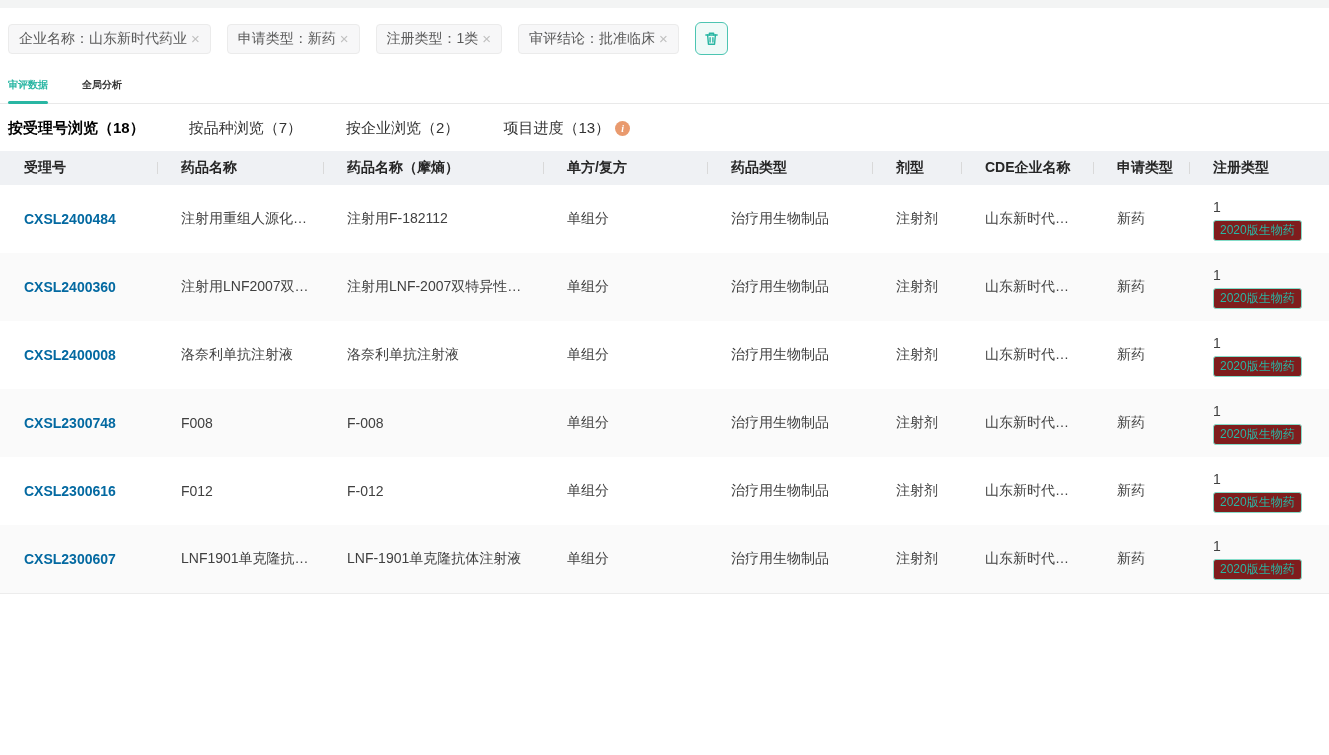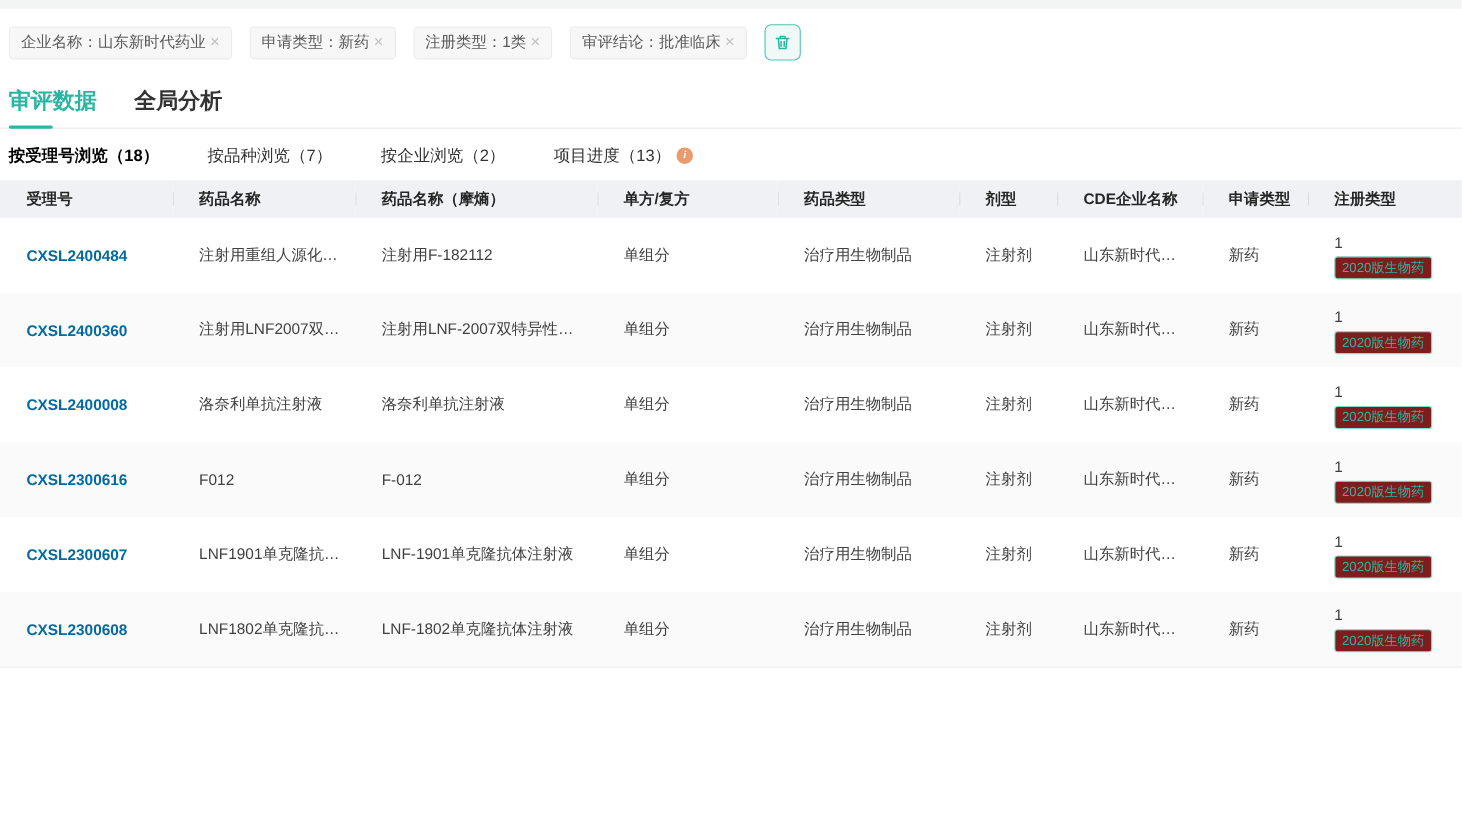--- a/index.html
+++ b/index.html
@@ -33,21 +33,21 @@
     cursor: pointer;
   }
 
   
   .tabs {
     display: flex; gap: 34px; padding: 0 8px;
     border-bottom: 1px solid #e9e9e9;
   }
   .tab {
     position: relative; padding: 13px 0 11px 0;
-    font-size: 20px; color: #333; cursor: pointer; font-weight: 600;
+    font-size: 10px; color: #333; cursor: pointer; font-weight: 600;
   }
   .tab.active { color: #29b6a3; font-weight: 700; }
   .tab.active::after {
     content: ""; position: absolute; left: 0; bottom: -1px;
     width: 40px; height: 3px; background: #29b6a3; border-radius: 2px;
   }
 
   
   .sub-tabs {
     display: flex; align-items: center; gap: 44px;
@@ -222,20 +222,34 @@
     <td>治疗用生物制品</td>
     <td>注射剂</td>
     <td>山东新时代…</td>
     <td>新药</td>
     <td>
       <div class="reg-no">1</div>
       <span class="badge">2020版生物药</span>
     </td>
   </tr>
 
+  <tr>
+    <td><a class="acc-link">CXSL2300748</a></td>
+    <td>F008</td>
+    <td>F-008</td>
+    <td>单组分</td>
+    <td>治疗用生物制品</td>
+    <td>注射剂</td>
+    <td>山东新时代…</td>
+    <td>新药</td>
+    <td>
+      <div class="reg-no">1</div>
+      <span class="badge">2020版生物药</span>
+    </td>
+  </tr>
 
   <tr>
     <td><a class="acc-link">CXSL2300616</a></td>
     <td>F012</td>
     <td>F-012</td>
     <td>单组分</td>
     <td>治疗用生物制品</td>
     <td>注射剂</td>
     <td>山东新时代…</td>
     <td>新药</td>
@@ -253,28 +267,14 @@
     <td>治疗用生物制品</td>
     <td>注射剂</td>
     <td>山东新时代…</td>
     <td>新药</td>
     <td>
       <div class="reg-no">1</div>
       <span class="badge">2020版生物药</span>
     </td>
   </tr>
 
-  <tr>
-    <td><a class="acc-link">CXSL2300608</a></td>
-    <td>LNF1802单克隆抗…</td>
-    <td>LNF-1802单克隆抗体注射液</td>
-    <td>单组分</td>
-    <td>治疗用生物制品</td>
-    <td>注射剂</td>
-    <td>山东新时代…</td>
-    <td>新药</td>
-    <td>
-      <div class="reg-no">1</div>
-      <span class="badge">2020版生物药</span>
-    </td>
-  </tr>
 </tbody>
 </table>
 
 </body></html>

